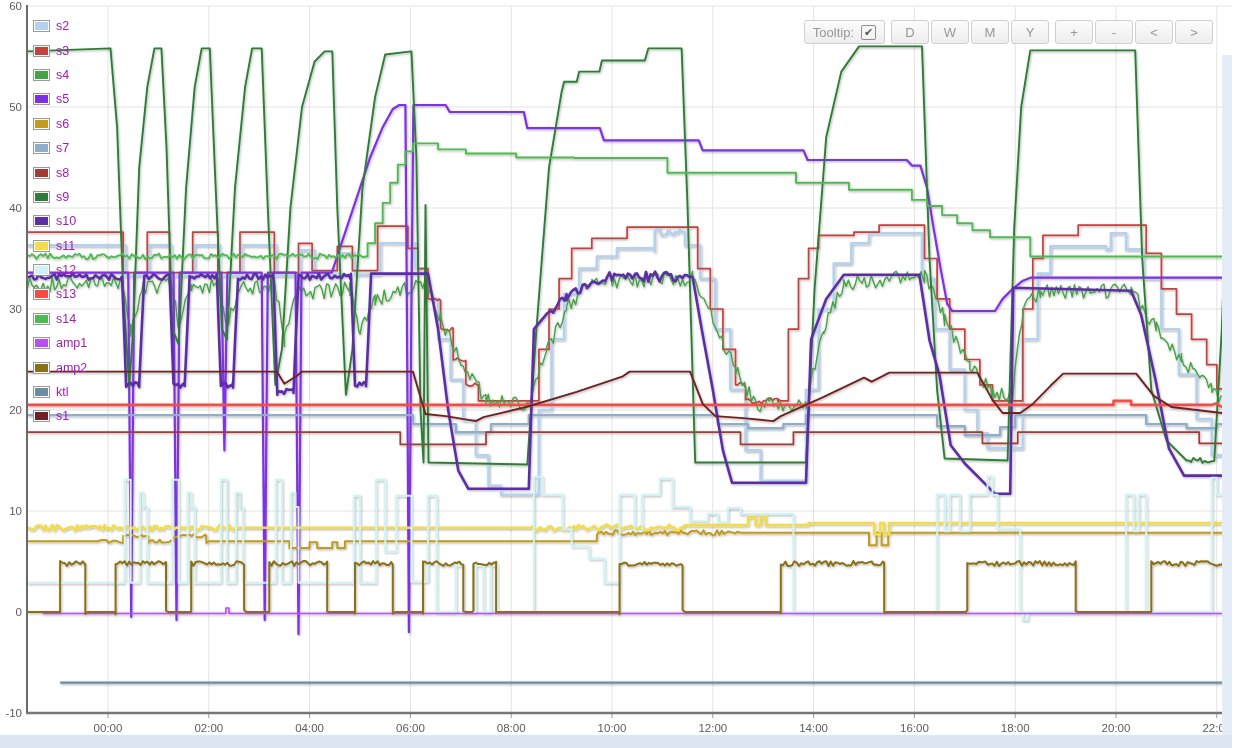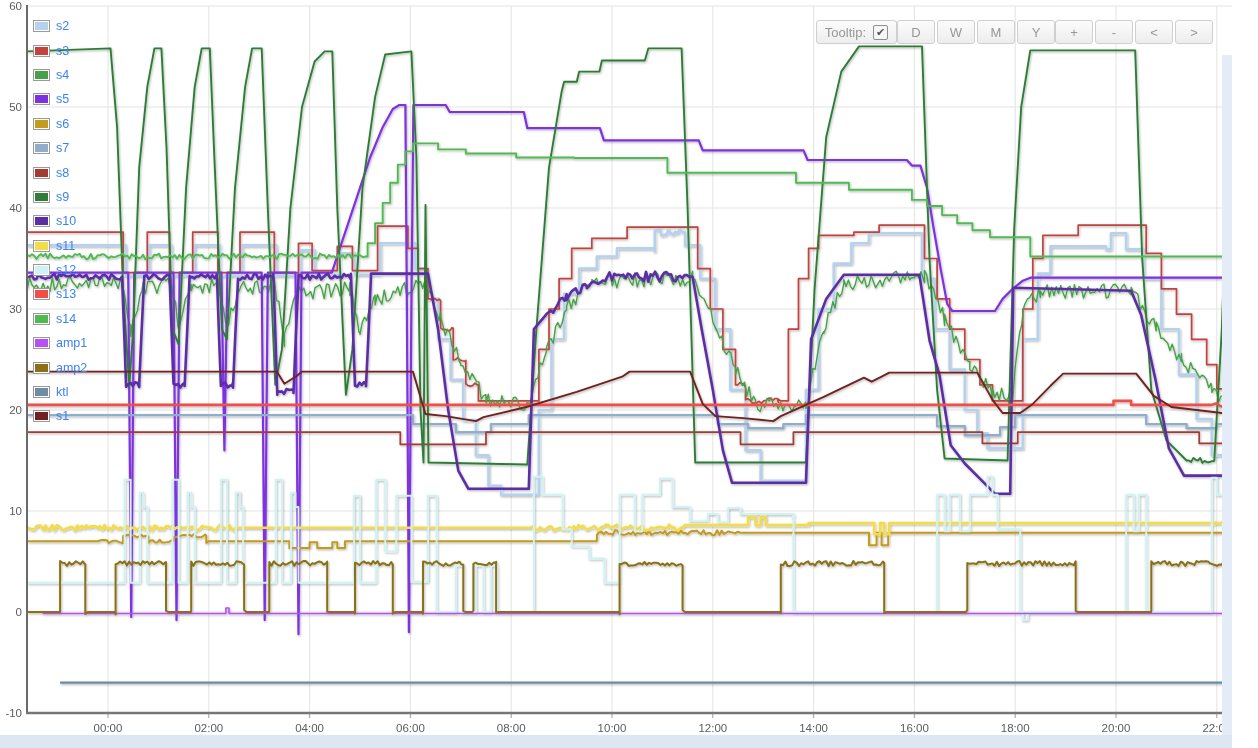--- a/index.html
+++ b/index.html
@@ -3,22 +3,22 @@
 <meta charset="utf-8">
 <style>
   html,body{margin:0;padding:0;background:#fff;}
   .stage{position:relative;width:1232px;height:748px;background:#fff;overflow:hidden;
          font-family:"Liberation Sans","DejaVu Sans",sans-serif;}
   svg{position:absolute;left:0;top:0;}
   .legend{position:absolute;left:33px;top:14px;z-index:5;}
   .legend-item{display:flex;align-items:center;height:24.4px;}
   .swatch{width:17px;height:12px;border:1px solid #9a9a9a;box-sizing:border-box;margin-right:6px;
           box-shadow:0 0 0 1px #fff inset;}
-  .legend-label{font-size:12.5px;color:#3b82f6;}
-  .toolbar{position:absolute;top:20px;right:19px;display:flex;z-index:6;align-items:flex-end;}
+  .legend-label{font-size:12.5px;color:#a21caf;}
+  .toolbar{position:absolute;top:20px;right:19px;display:flex;gap:6px;z-index:6;align-items:flex-end;}
   .group{display:flex;gap:2px;}
   .tbtn{height:24px;min-width:38px;box-sizing:border-box;display:flex;align-items:center;justify-content:center;
         border:1px solid #cfcfcf;border-radius:3px;color:#979797;font-size:13px;
         background:linear-gradient(#fcfcfc,#ededed);cursor:pointer;user-select:none;}
   .tooltip-group{padding:0 8px;gap:7px;}
   .cb{width:13px;height:13px;border:1px solid #8e8e8e;border-radius:2px;background:#f6f6f6;
       display:flex;align-items:center;justify-content:center;}
   .mark{font-size:11px;line-height:11px;color:#555;}
   .bottom-strip{position:absolute;left:0;bottom:0;width:1258px;height:13px;background:#dce7f3;}
   .right-strip{position:absolute;right:0;top:55px;width:10px;height:680px;background:#e4edf7;}

